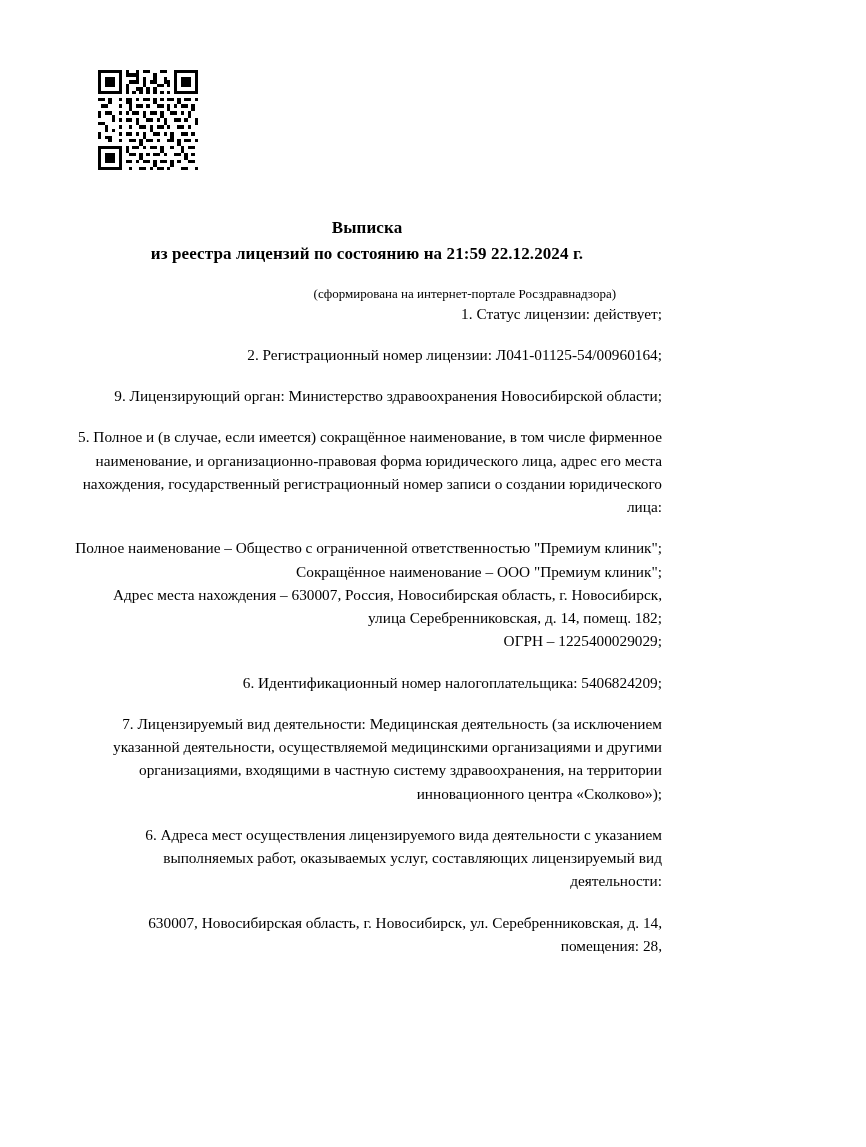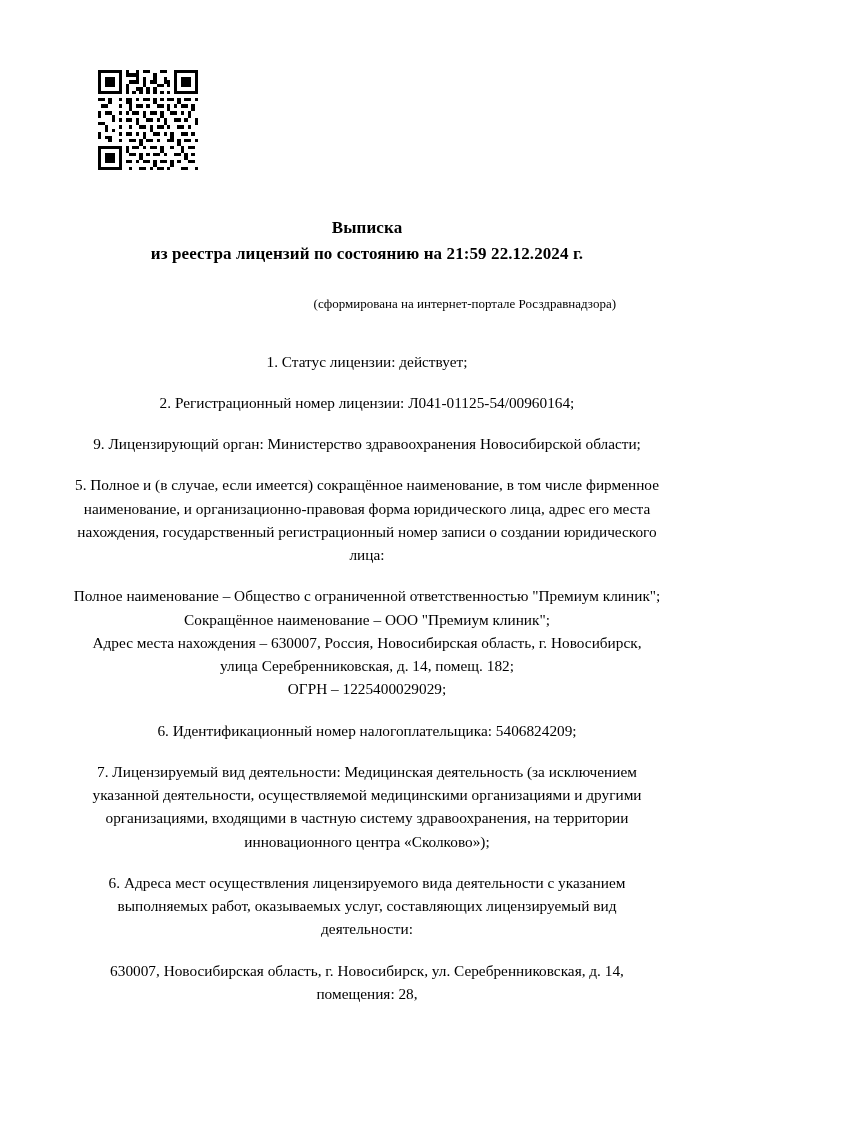--- a/index.html
+++ b/index.html
@@ -38,32 +38,31 @@
     padding-top: 215px;
     text-align: center;
   }
   .doc-title-line {
     font-weight: bold;
     font-size: 17px;
     line-height: 1.55;
     letter-spacing: 0.1px;
   }
   .subtitle {
-    margin-top: 28px;
+    margin-top: 18px;
     text-align: right;
     font-size: 13px;
     padding-right: 46px;
   }
 
   
   .content {
-    margin-top: 38px;
     font-size: 15.3px;
     line-height: 1.52;
-    text-align: center;
+    text-align: right;
   }
   .para {
     margin: 0 0 18px 0;
   }
   .block-lines .line {
     display: block;
   }
   .nowrap-block {
     margin-bottom: 18px;
   }

